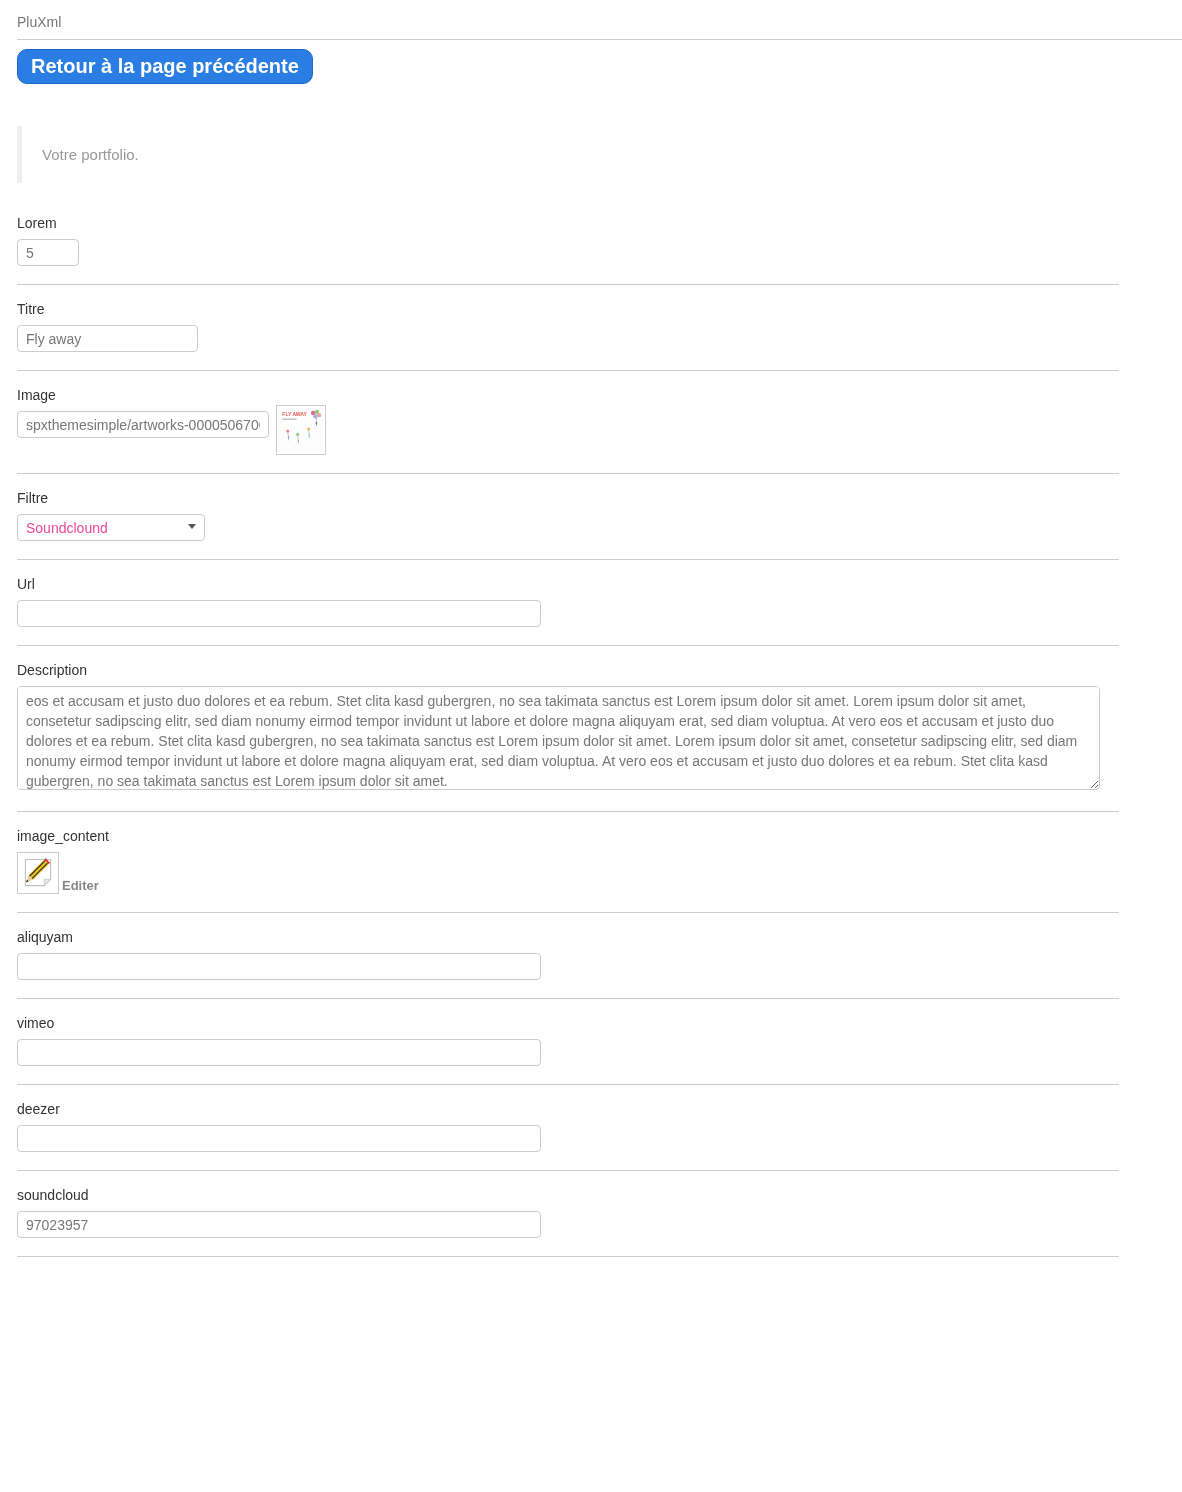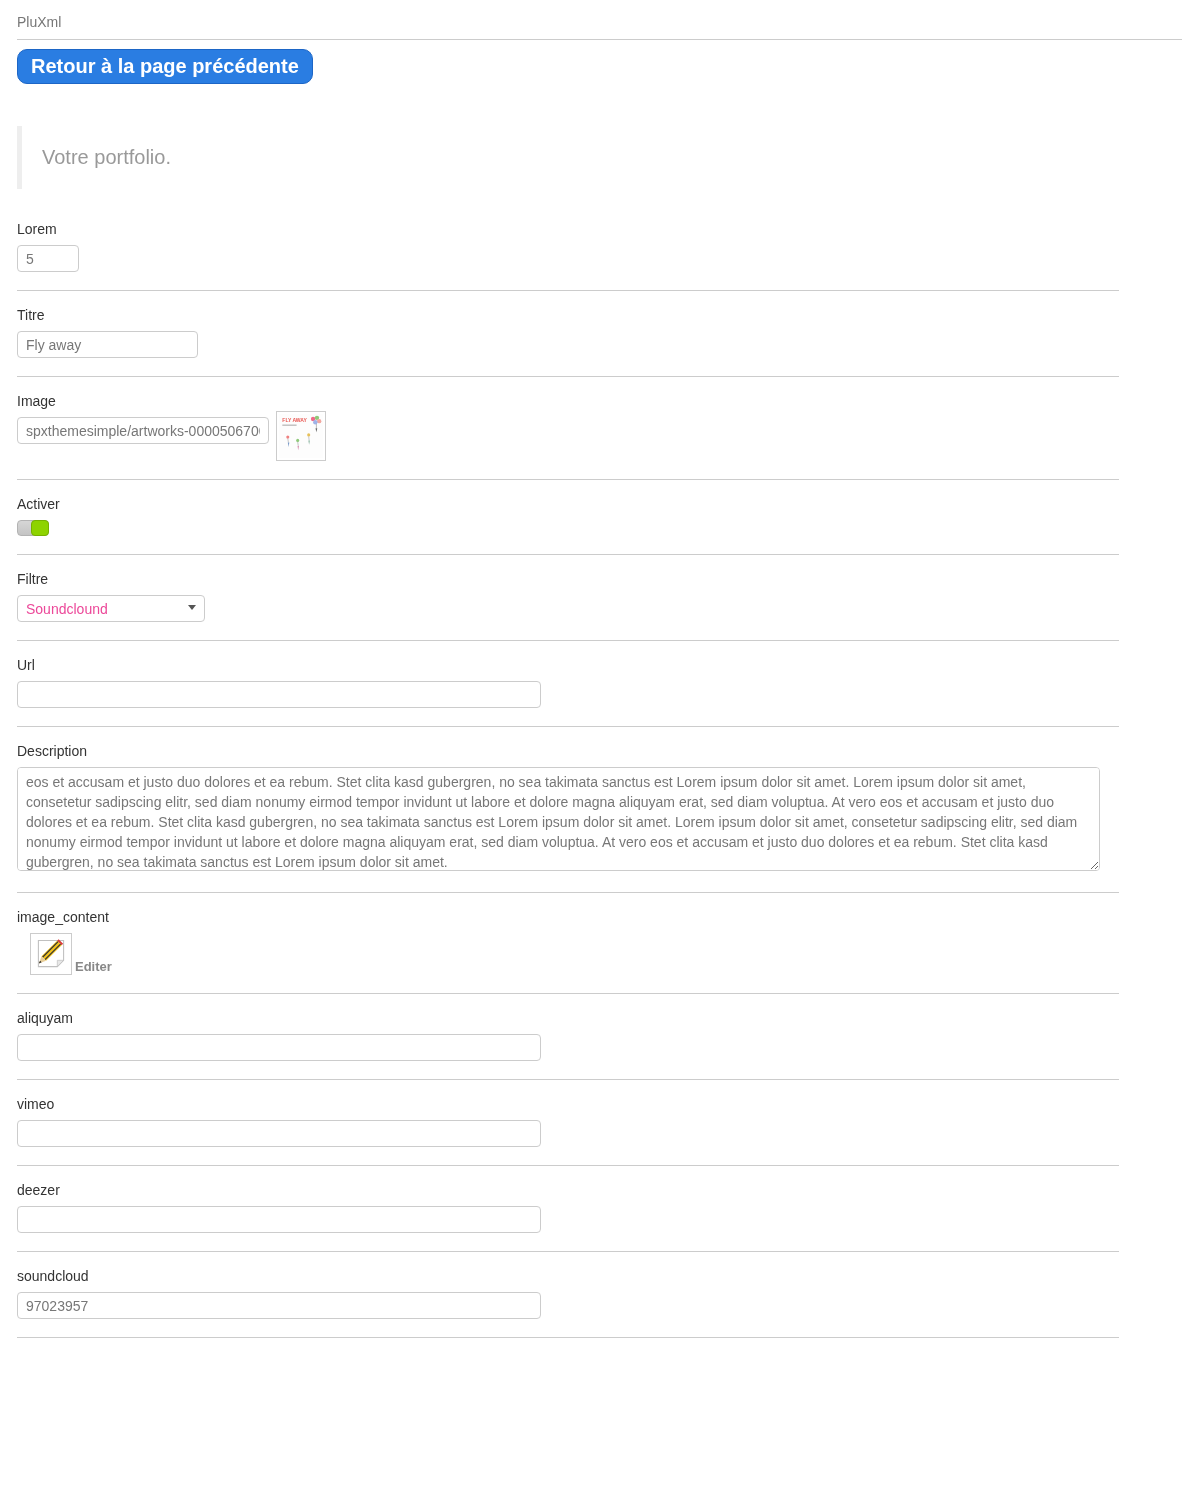--- a/index.html
+++ b/index.html
@@ -21,21 +21,21 @@
     display:inline-block; margin-top:9px;
     background:#2a7de2; color:#fff; font-weight:bold; font-size:20px;
     border:1px solid #1d66c6; border-radius:10px;
     padding:5px 13px; cursor:pointer;
     font-family:"Liberation Sans", sans-serif;
   }
   .blockquote {
     margin:42px 0 32px 0;
     border-left:5px solid #eee;
     padding:20px;
-    color:#999; font-size:20px;
+    color:#999; font-size:15px;
   }
 
   .group { }
   .group .lbl { display:block; color:#333; margin-bottom:8px; }
   .group hr { margin-top:18px; margin-bottom:16px; }
 
   input[type=text], select, textarea {
     font-family:"Liberation Sans", sans-serif;
     font-size:14px; color:#777;
     border:1px solid #ccc; border-radius:4px;
@@ -93,21 +93,21 @@
   .lo4 .imgblk { height:34px; }  .lo4 .stripes { flex:1; }
   .lo5 .imgblk { flex:1; margin:1px 5px; }
   .lo.selected { border:5px solid #0e87c9; padding:7px; }
 
   .desc-textarea {
     width:1083px; height:104px; resize:both;
     overflow-y:scroll; line-height:20px; color:#777;
     padding:4px 8px;
   }
 
-  .editor-link { display:flex; align-items:flex-end; gap:3px; cursor:pointer; width:max-content;margin-left:13px; }
+  .editor-link { display:flex; align-items:flex-end; gap:3px; cursor:pointer; width:max-content; }
   .edit-icon-box {
     width:42px; height:42px; border:1px solid #ccc; background:#fff; padding:2px;
   }
   .editer-lbl { color:#888; font-weight:bold; font-size:13px; padding-bottom:1px; }
 </style>
 </head>
 <body>
 
 <div class="brand">PluXml</div>
 <hr class="top-hr">
@@ -161,27 +161,20 @@
           <circle cx="27" cy="19" r="1.4" fill="#e8c15a"></circle>
           <line x1="27" y1="20.4" x2="27.4" y2="24" stroke="#999" stroke-width="0.5"></line>
           <path d="M26.7 24 l1.4 0 l-0.7 4 z" fill="#89b5a0"></path>
         </svg>
       </div>
     </div>
     <hr>
   </div>
 
   
-  <div class="group">
-    <label class="lbl">Activer</label>
-    <div class="toggle">
-      <div class="knob"></div>
-    </div>
-    <hr>
-  </div>
 
   
   <div class="group">
     <label class="lbl">Filtre</label>
     <span class="select-wrap">
       <select class="w-select">
         <option>Soundclound</option>
       </select>
       <span class="caret"></span>
     </span>

